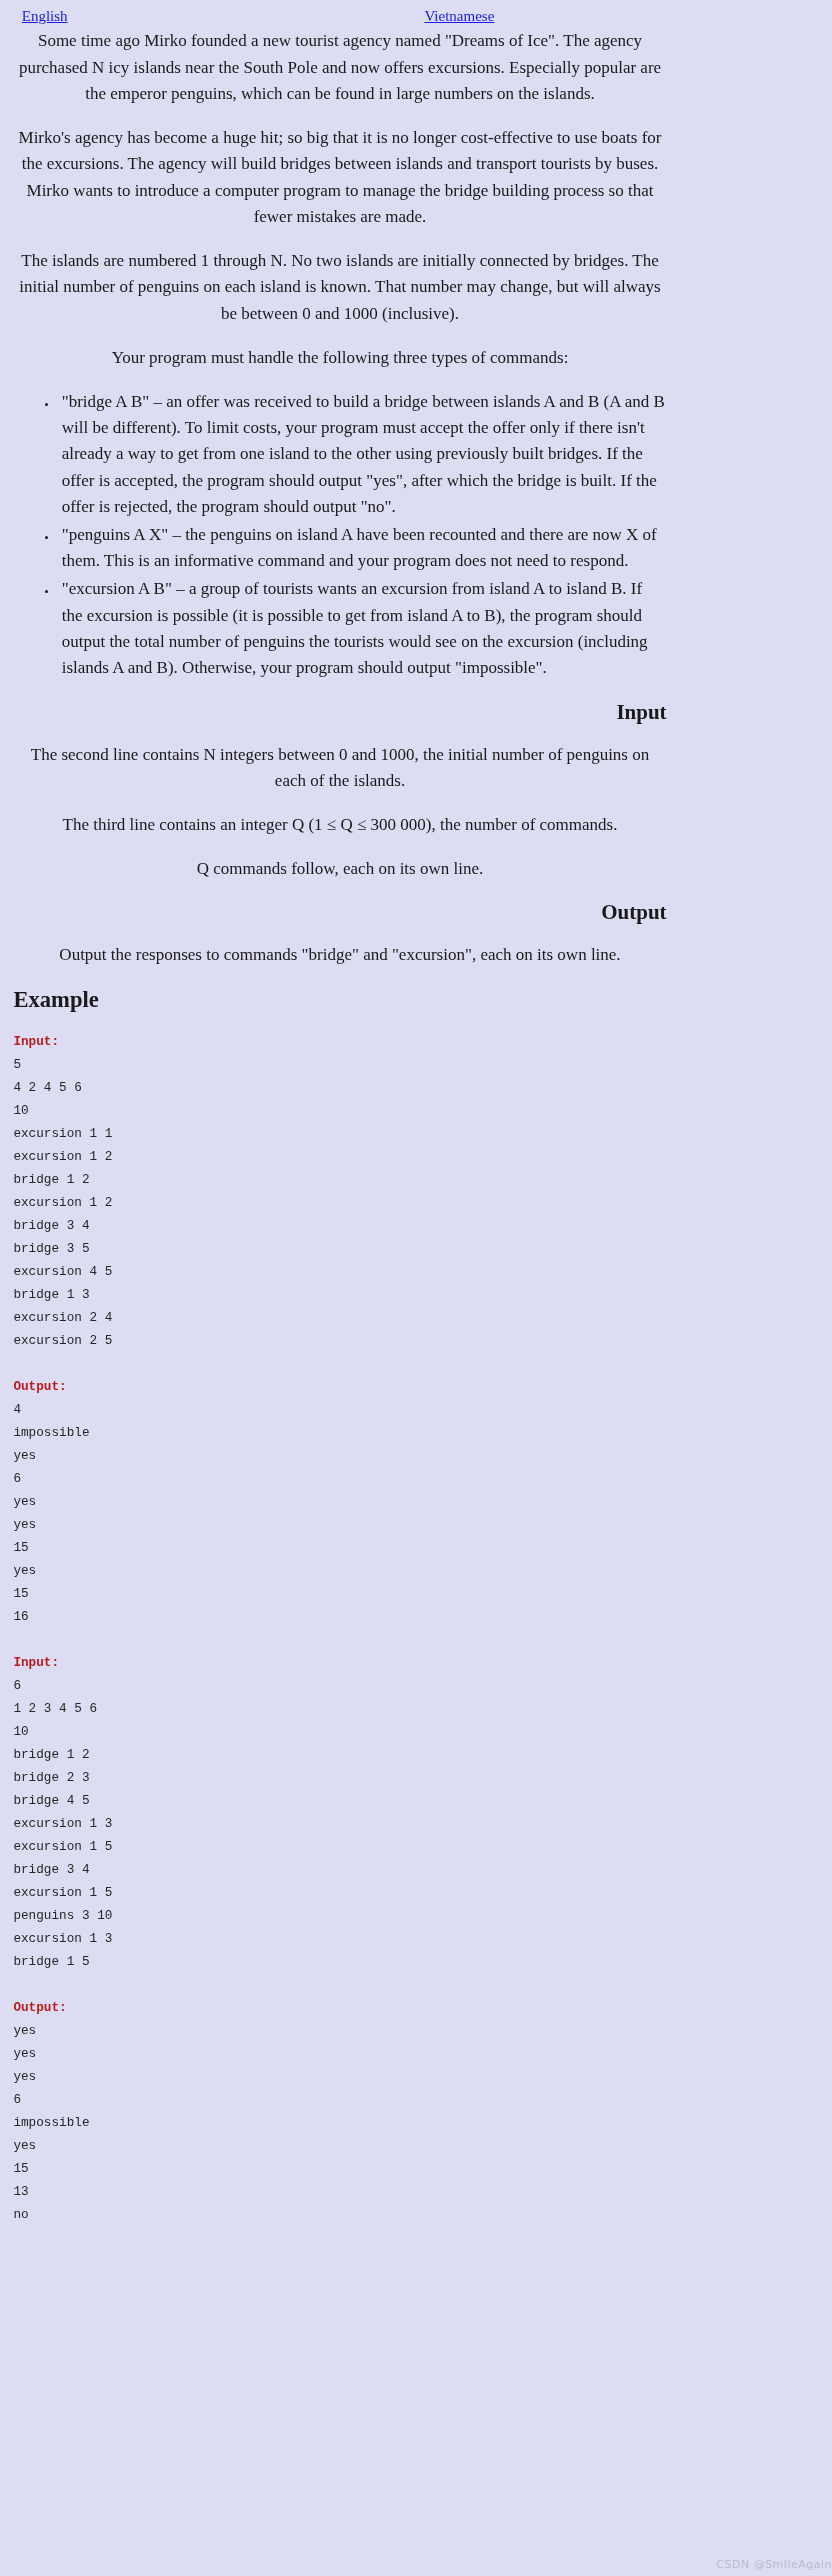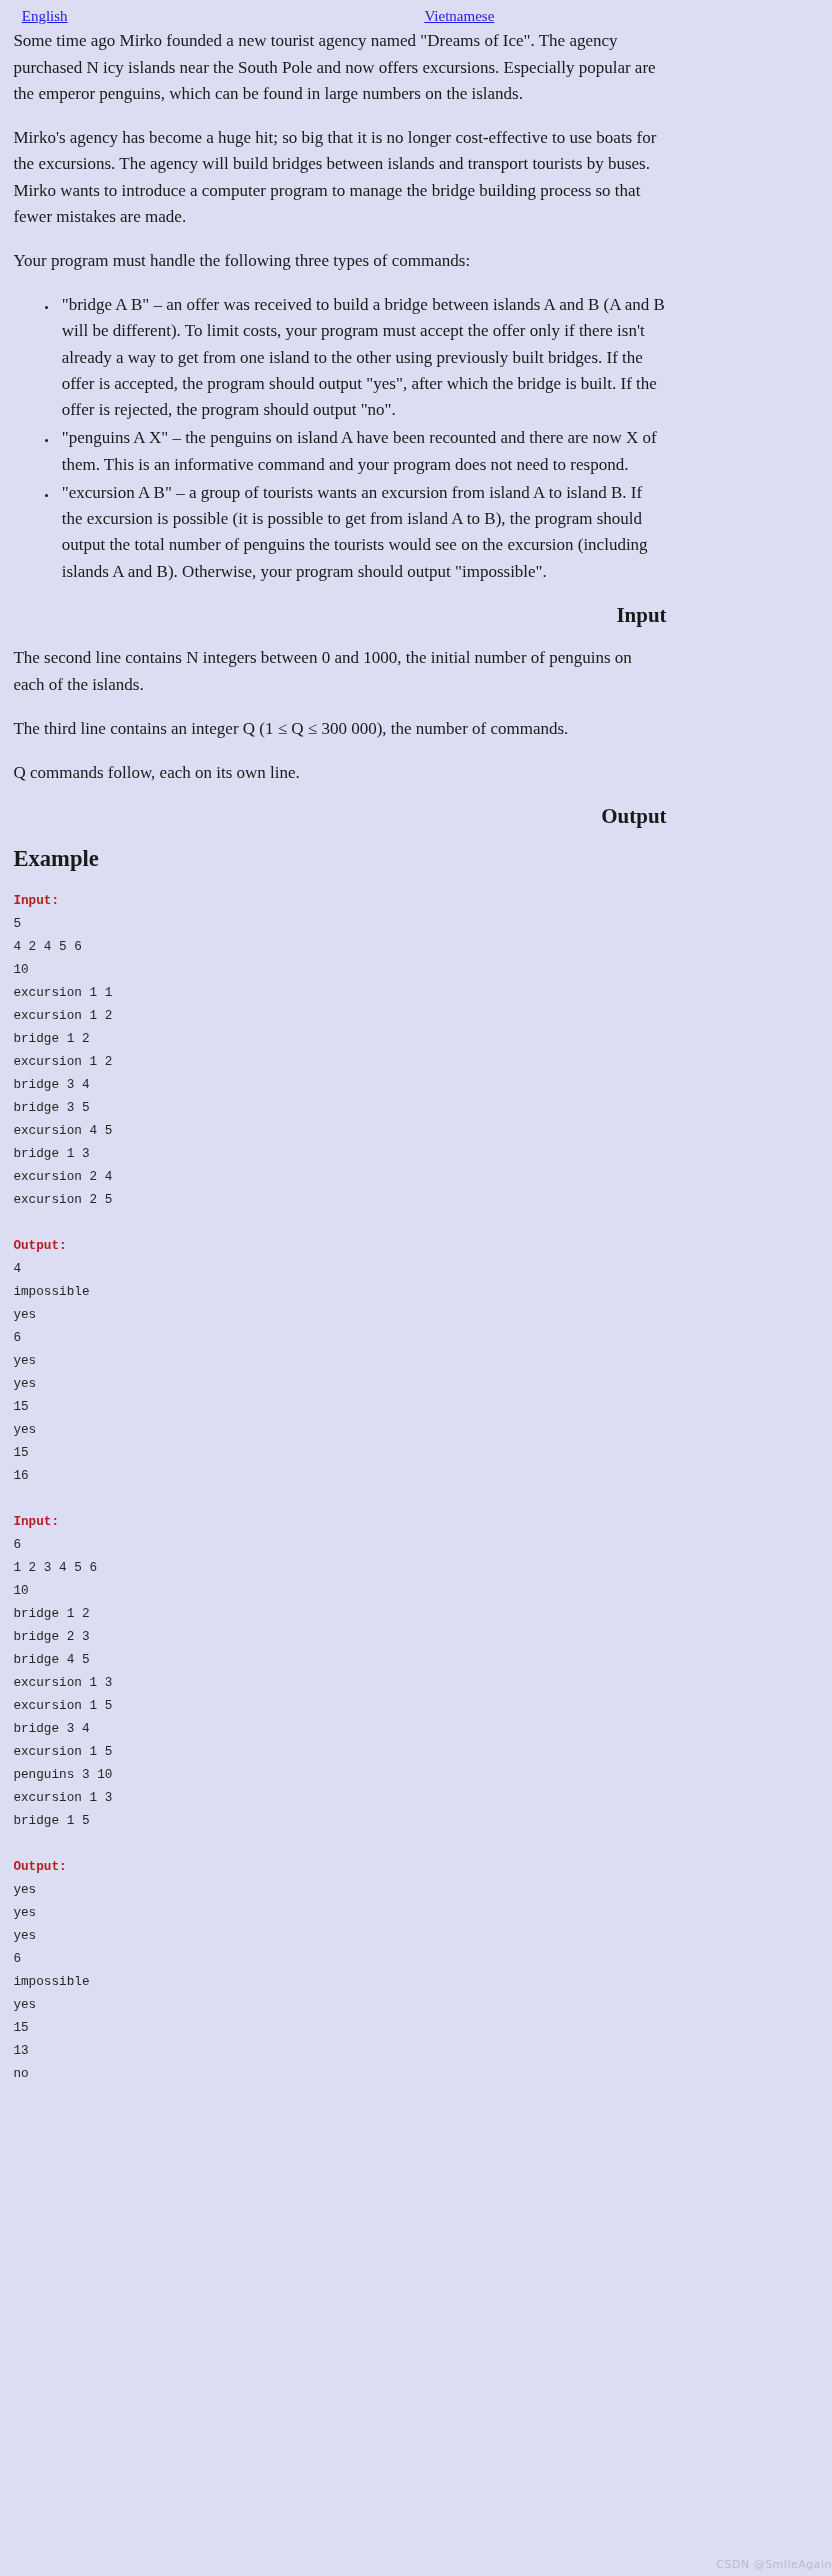--- a/index.html
+++ b/index.html
@@ -37,21 +37,21 @@
     font-family: "Liberation Serif", "DejaVu Serif", serif;
   }
   .lang-link.first { left: 8.4px; }
   .lang-link.second { left: 411px; }
 
   
   p.body-text {
     font-size: 17px;
     line-height: 1.55;
     margin: 0 0 17.6px 0;
-    text-align: left;
+    text-align: center;
     max-width: 805px;
   }
   ul.cmd-list {
     margin: 0 0 18.4px 0;
     padding-left: 45px;
     list-style-type: disc;
   }
   ul.cmd-list li {
     font-size: 17px;
     line-height: 1.55;
@@ -112,35 +112,37 @@
 <div class="page">
 
   <div class="lang-bar">
     <a class="lang-link first">English</a>
     <a class="lang-link second">Vietnamese</a>
   </div>
 
   <div>
     <p class="body-text">Some time ago Mirko founded a new tourist agency named "Dreams of Ice". The agency purchased N icy islands near the South Pole and now offers excursions. Especially popular are the emperor penguins, which can be found in large numbers on the islands.</p>
     <p class="body-text">Mirko's agency has become a huge hit; so big that it is no longer cost-effective to use boats for the excursions. The agency will build bridges between islands and transport tourists by buses. Mirko wants to introduce a computer program to manage the bridge building process so that fewer mistakes are made.</p>
+    <p class="body-text">The islands are numbered 1 through N. No two islands are initially connected by bridges. The initial number of penguins on each island is known. That number may change, but will always be between 0 and 1000 (inclusive).</p>
     <p class="body-text">Your program must handle the following three types of commands:</p>
 
     <ul class="cmd-list">
       <li>"bridge A B" – an offer was received to build a bridge between islands A and B (A and B will be different). To limit costs, your program must accept the offer only if there isn't already a way to get from one island to the other using previously built bridges. If the offer is accepted, the program should output "yes", after which the bridge is built. If the offer is rejected, the program should output "no".</li>
       <li>"penguins A X" – the penguins on island A have been recounted and there are now X of them. This is an informative command and your program does not need to respond.</li>
       <li>"excursion A B" – a group of tourists wants an excursion from island A to island B. If the excursion is possible (it is possible to get from island A to B), the program should output the total number of penguins the tourists would see on the excursion (including islands A and B). Otherwise, your program should output "impossible".</li>
     </ul>
   </div>
 
   <h2 class="section-heading">Input</h2>
   <p class="body-text">The second line contains N integers between 0 and 1000, the initial number of penguins on each of the islands.</p>
   <p class="body-text">The third line contains an integer Q (1 ≤ Q ≤ 300 000), the number of commands.</p>
   <p class="body-text">Q commands follow, each on its own line.</p>
 
   <h2 class="section-heading">Output</h2>
+  <p class="body-text">Output the responses to commands "bridge" and "excursion", each on its own line.</p>
 
   <h2 class="example-heading">Example</h2>
 
   <div class="example-group">
     <div class="code-block"><span class="code-label">Input:</span>
 <span>5
 4 2 4 5 6
 10
 excursion 1 1
 excursion 1 2

